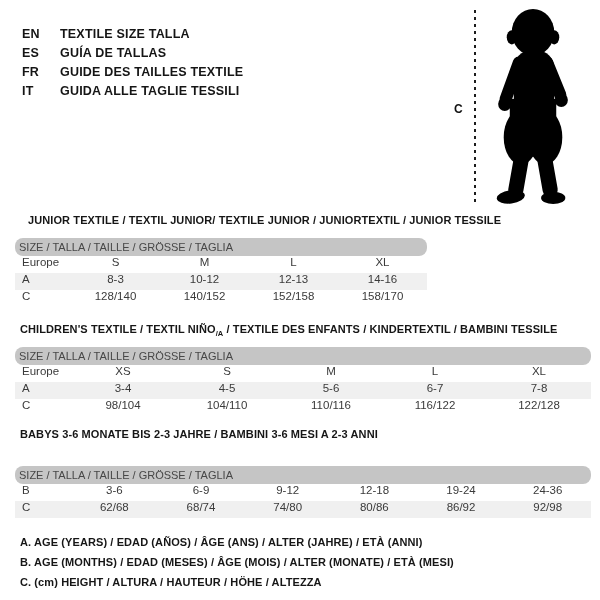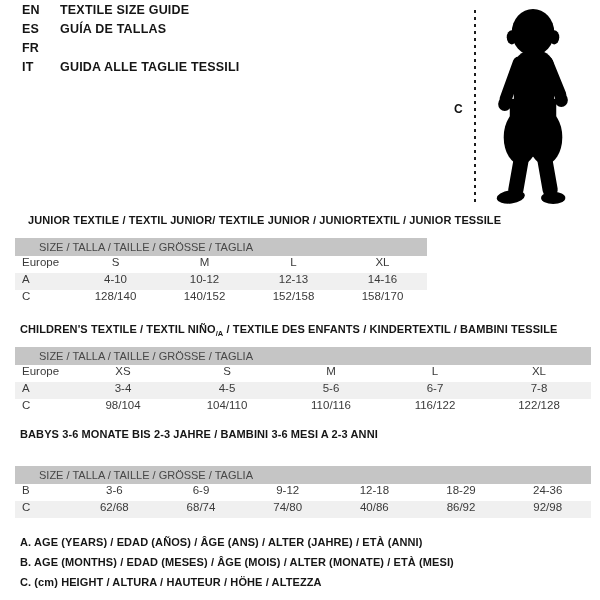--- a/index.html
+++ b/index.html
@@ -4,59 +4,60 @@
 <style>
   html,body{margin:0;padding:0;}
   body{
     width:600px;height:600px;position:relative;background:#ffffff;
     font-family:"Liberation Sans","DejaVu Sans",sans-serif;
     -webkit-font-smoothing:antialiased;
   }
   .abs{position:absolute;}
 
   
-  .lang-block{left:22px;top:0;width:420px;}
+  .lang-block{left:22px;top:24px;width:420px;}
   .lang-row{display:flex;height:19px;align-items:center;}
   .lang-code{width:38px;font-size:12.5px;font-weight:bold;color:#151515;letter-spacing:.2px;}
   .lang-label{font-size:12.5px;font-weight:bold;color:#151515;letter-spacing:.2px;}
 
   
   .dash-line{left:474px;top:10px;width:2px;height:196px;
     background:repeating-linear-gradient(#1c1c1c 0 3px,transparent 3px 7px);}
   .measure-c{left:454px;top:102px;font-size:12px;font-weight:bold;color:#111;}
   .baby-svg{left:486px;top:6px;}
 
   
   .tbl-title{font-size:11px;font-weight:bold;color:#161616;letter-spacing:.1px;line-height:15px;}
   .title-sub{font-size:7.5px;vertical-align:sub;}
   .size-table{left:15px;}
   .size-bar{height:18px;background:#c5c5c5;display:flex;align-items:center;
-    padding-left:24px;font-size:11px;color:#474747;box-sizing:border-box;}
+    padding-left:4px;font-size:11px;color:#474747;box-sizing:border-box;border-radius:8px;}
   .t-row{display:flex;height:17px;font-size:11.5px;color:#3a3a3a;}
   .t-row.shaded{background:#f0f0f0;}
   .t-label{width:56px;padding-left:7px;box-sizing:border-box;}
   .t-cell{flex:1;text-align:center;}
 
   
   .footnote{left:20px;font-size:11px;font-weight:bold;color:#161616;letter-spacing:.1px;}
 </style>
 </head>
 <body>
 
 <div class="abs lang-block">
   <div class="lang-row">
     <span class="lang-code">EN</span>
-    <span class="lang-label">TEXTILE SIZE GUIDE</span>
+    <span class="lang-label">TEXTILE SIZE TALLA</span>
   </div>
   <div class="lang-row">
     <span class="lang-code">ES</span>
     <span class="lang-label">GUÍA DE TALLAS</span>
   </div>
   <div class="lang-row">
     <span class="lang-code">FR</span>
+    <span class="lang-label">GUIDE DES TAILLES TEXTILE</span>
   </div>
   <div class="lang-row">
     <span class="lang-code">IT</span>
     <span class="lang-label">GUIDA ALLE TAGLIE TESSILI</span>
   </div>
 </div>
 
 <div class="abs dash-line"></div>
 <div class="abs measure-c">C</div>
 <svg class="abs baby-svg" width="92" height="202" viewBox="0 0 88 200" fill="#000">
@@ -90,21 +91,21 @@
   <div class="size-bar">SIZE / TALLA / TAILLE / GRÖSSE / TAGLIA</div>
   <div class="t-row">
     <div class="t-label">Europe</div>
     <div class="t-cell">S</div>
     <div class="t-cell">M</div>
     <div class="t-cell">L</div>
     <div class="t-cell">XL</div>
   </div>
   <div class="t-row shaded">
     <div class="t-label">A</div>
-    <div class="t-cell">4-10</div>
+    <div class="t-cell">8-3</div>
     <div class="t-cell">10-12</div>
     <div class="t-cell">12-13</div>
     <div class="t-cell">14-16</div>
   </div>
   <div class="t-row">
     <div class="t-label">C</div>
     <div class="t-cell">128/140</div>
     <div class="t-cell">140/152</div>
     <div class="t-cell">152/158</div>
     <div class="t-cell">158/170</div>
@@ -148,29 +149,29 @@
 </div>
 
 <div class="abs size-table" style="top:466px;width:576px;">
   <div class="size-bar">SIZE / TALLA / TAILLE / GRÖSSE / TAGLIA</div>
   <div class="t-row">
     <div class="t-label">B</div>
     <div class="t-cell">3-6</div>
     <div class="t-cell">6-9</div>
     <div class="t-cell">9-12</div>
     <div class="t-cell">12-18</div>
-    <div class="t-cell">18-29</div>
+    <div class="t-cell">19-24</div>
     <div class="t-cell">24-36</div>
   </div>
   <div class="t-row shaded">
     <div class="t-label">C</div>
     <div class="t-cell">62/68</div>
     <div class="t-cell">68/74</div>
     <div class="t-cell">74/80</div>
-    <div class="t-cell">40/86</div>
+    <div class="t-cell">80/86</div>
     <div class="t-cell">86/92</div>
     <div class="t-cell">92/98</div>
   </div>
 </div>
 
 <div class="abs footnote" style="top:536px;">A. AGE (YEARS) / EDAD (AÑOS) / ÂGE (ANS) / ALTER (JAHRE) / ETÀ (ANNI)</div>
 <div class="abs footnote" style="top:556px;">B. AGE (MONTHS) / EDAD (MESES) / ÂGE (MOIS) / ALTER (MONATE) / ETÀ (MESI)</div>
 <div class="abs footnote" style="top:576px;">C. (cm) HEIGHT / ALTURA / HAUTEUR / HÖHE / ALTEZZA</div>
 
 </body></html>

